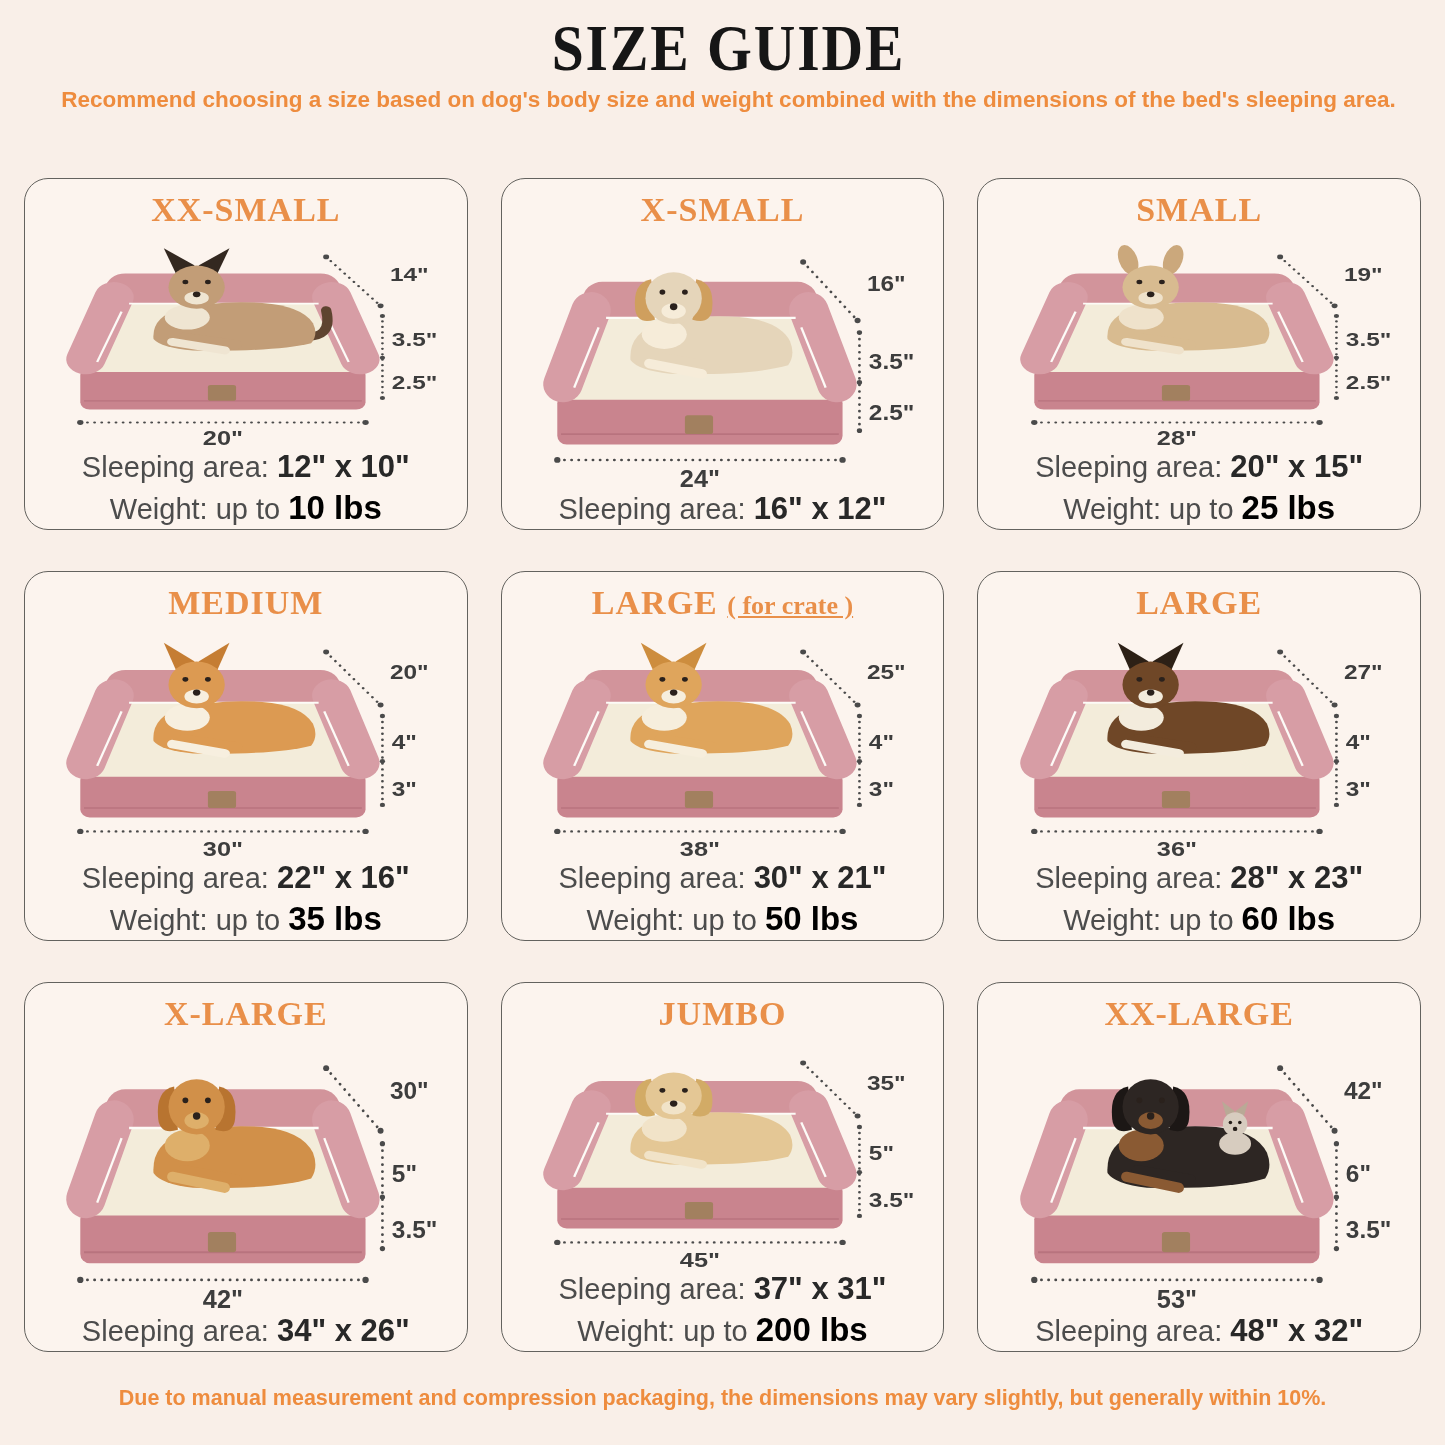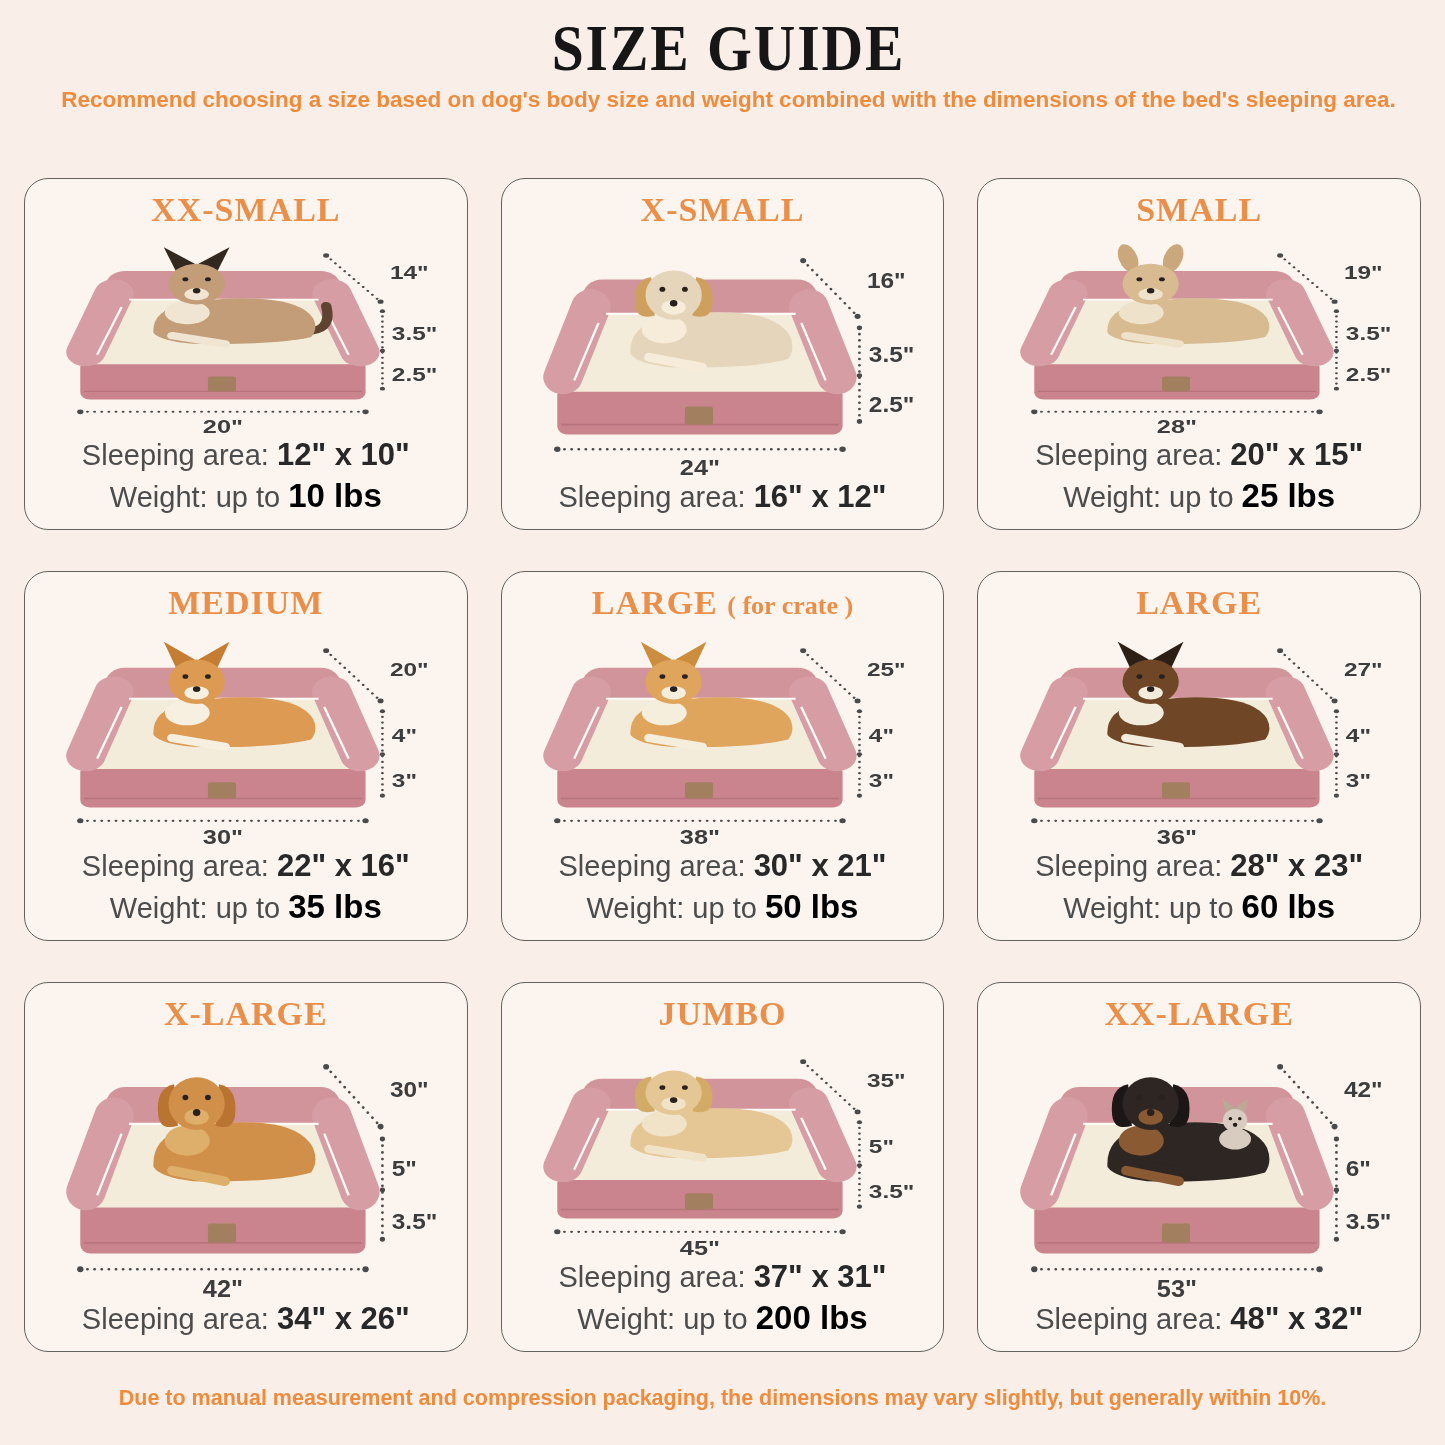--- a/index.html
+++ b/index.html
@@ -23,28 +23,28 @@
     position:absolute;top:178px;left:24px;right:24px;
     display:grid;grid-template-columns:repeat(3,1fr);
     grid-template-rows:352px 370px 370px;
     column-gap:33px;row-gap:41px;
   }
   .card{
     box-sizing:border-box;
     border:1.6px solid #63625e;border-radius:24px;
     background:#fcf4ee;
     display:flex;flex-direction:column;align-items:center;
-    padding:8px 8px 12px 8px;text-align:center;
+    padding:8px 8px 0 8px;text-align:center;
   }
   .card-title{
     margin:4px 0 0 0;
     font-family:"Liberation Serif",serif;font-weight:700;
     font-size:34px;letter-spacing:1px;color:#e98f49;
   }
-  .card-title .note{font-size:26px;letter-spacing:0;}
+  .card-title .note{font-size:26px;letter-spacing:0;text-decoration:underline;}
   .fig{flex:1;width:97%;min-height:0;margin:2px auto 0 auto;}
   .fig svg{width:100%;height:100%;display:block;}
   .line{margin:1px 0;font-size:29px;color:#4c4c4c;line-height:1.22;}
   .line .v{font-size:31px;color:#282828;font-weight:700;}
   .line .w{font-size:33px;color:#000000;font-weight:700;}
   footer{position:absolute;top:1386px;left:0;right:0;text-align:center;}
   footer p{margin:0;font-size:21.5px;font-weight:700;color:#ee8c3e;}
   .dim{font:700 26px "Liberation Sans",sans-serif;fill:#3d3d3d;}
   .dimw{font:700 27px "Liberation Sans",sans-serif;fill:#3d3d3d;text-anchor:middle;}
 </style>

